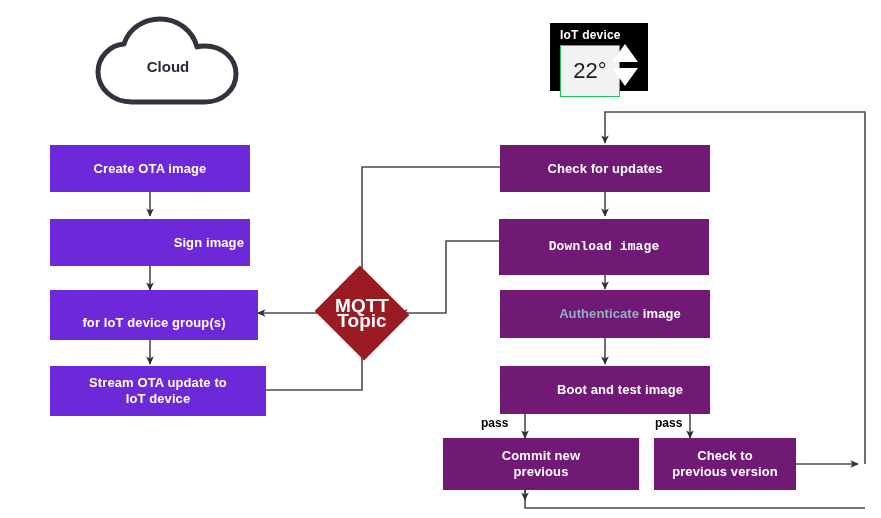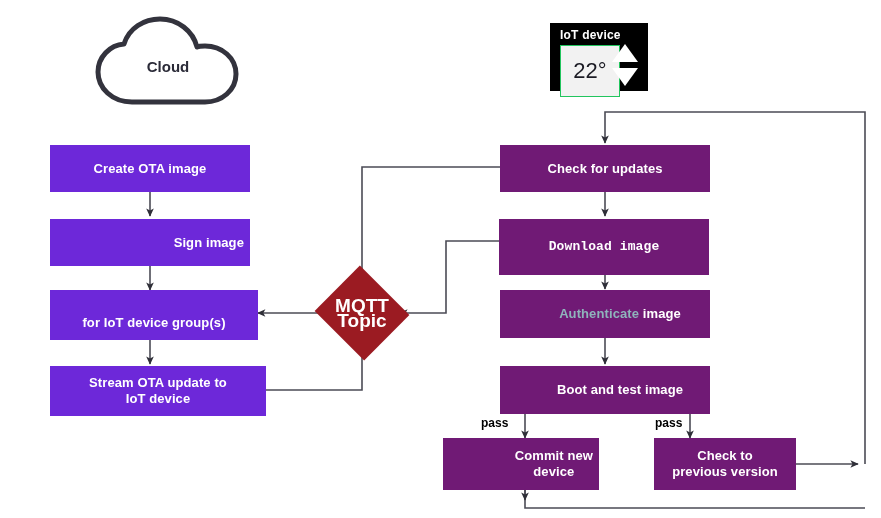--- a/index.html
+++ b/index.html
@@ -250,24 +250,24 @@
     <span>
       <span class="dim">Authenticate</span>
       <span>image</span>
     </span>
   </div>
 
   <div class="box device-tone" style="left:500px; top:366px; width:210px; height:48px;padding-left:36px;">
     <span>Boot and test image</span>
   </div>
 
-  <div class="box device-tone" style="left:443px; top:438px; width:156px; height:52px;justify-content:flex-end;">
+  <div class="box device-tone" style="left:443px; top:438px; width:196px; height:52px;">
     <span>
       <span>Commit new</span><br>
-      <span>device</span>
+      <span>previous</span>
     </span>
   </div>
 
   <div class="box device-tone" style="left:654px; top:438px; width:142px; height:52px;">
     <span>
       <span>Check to</span><br>
       <span>previous version</span>
     </span>
   </div>
 

